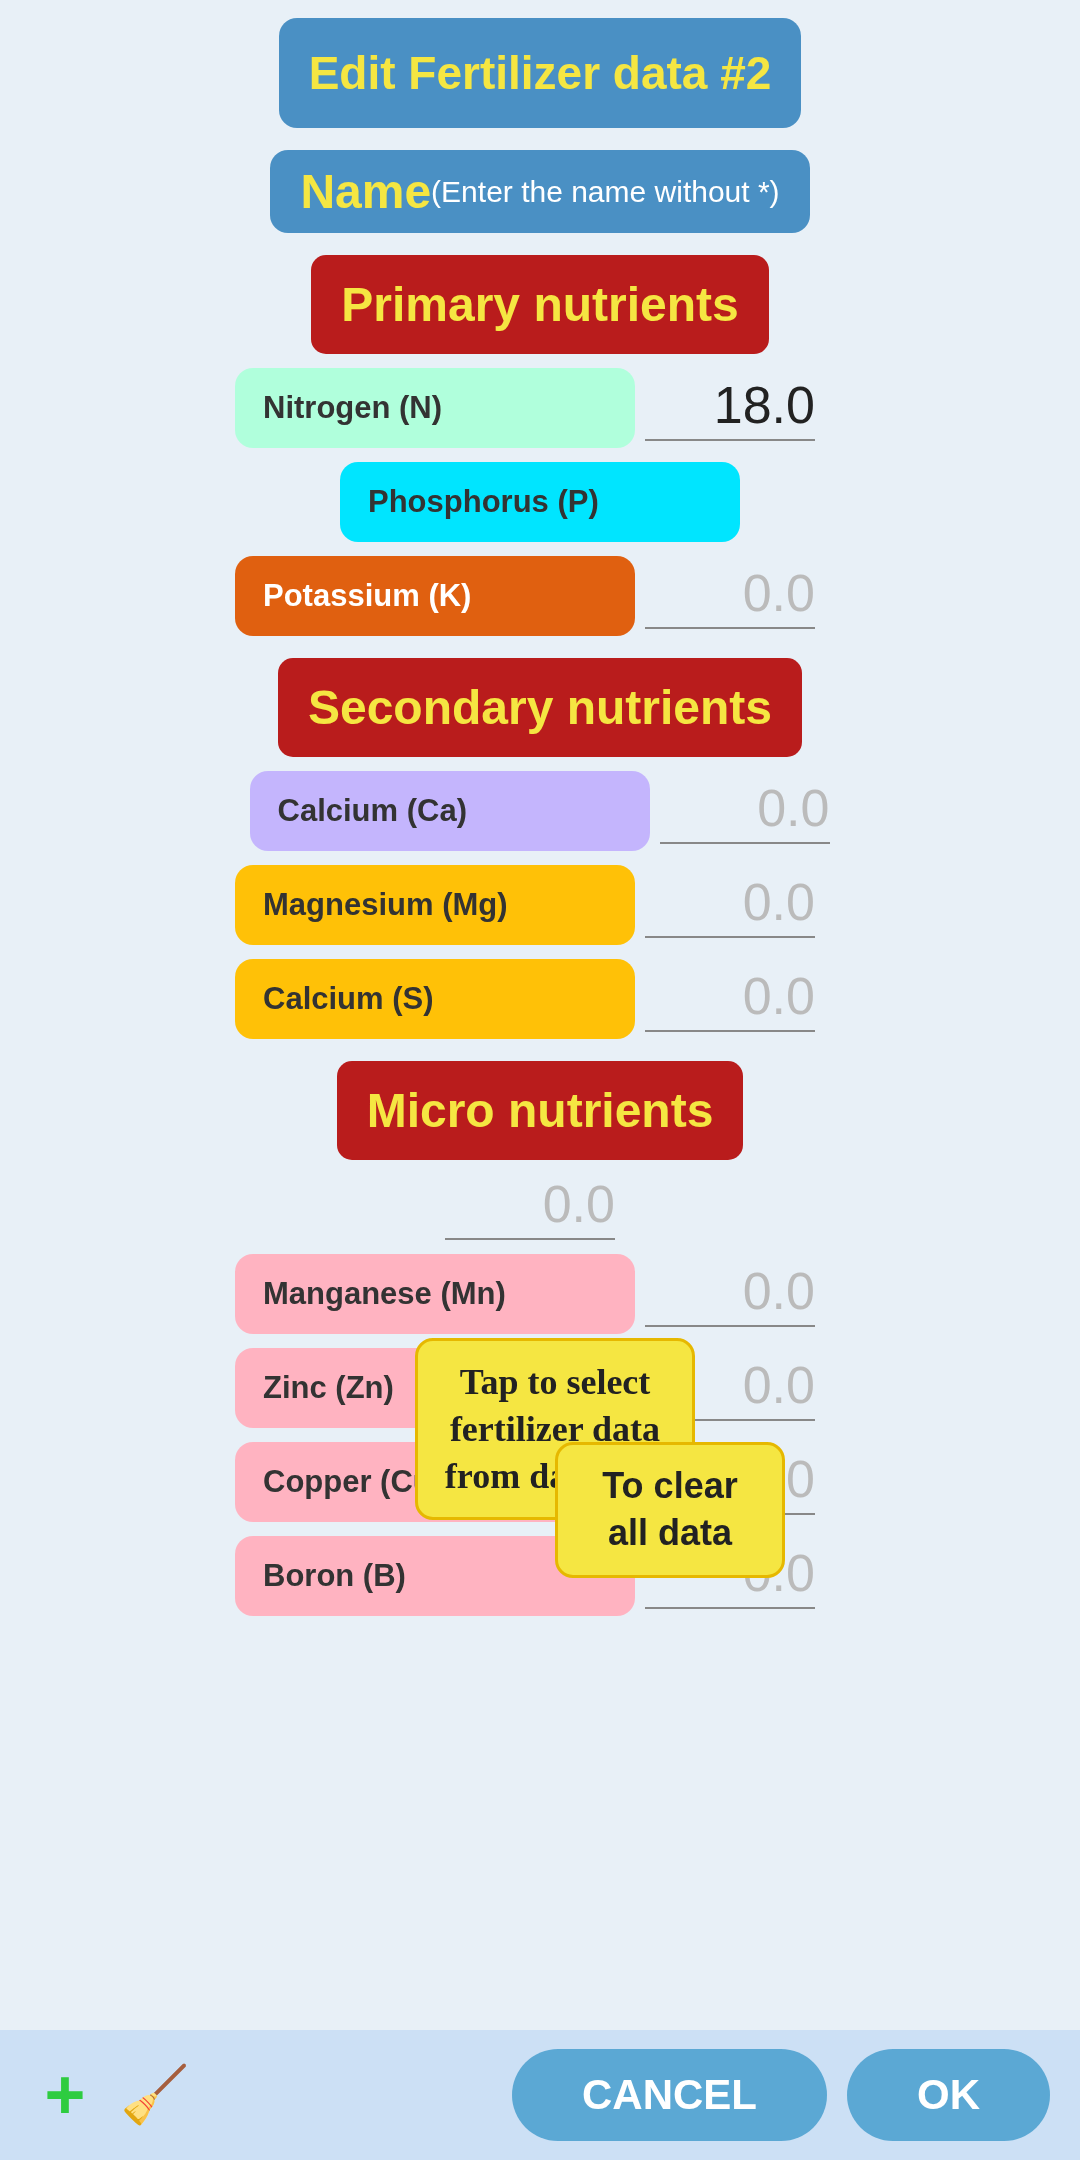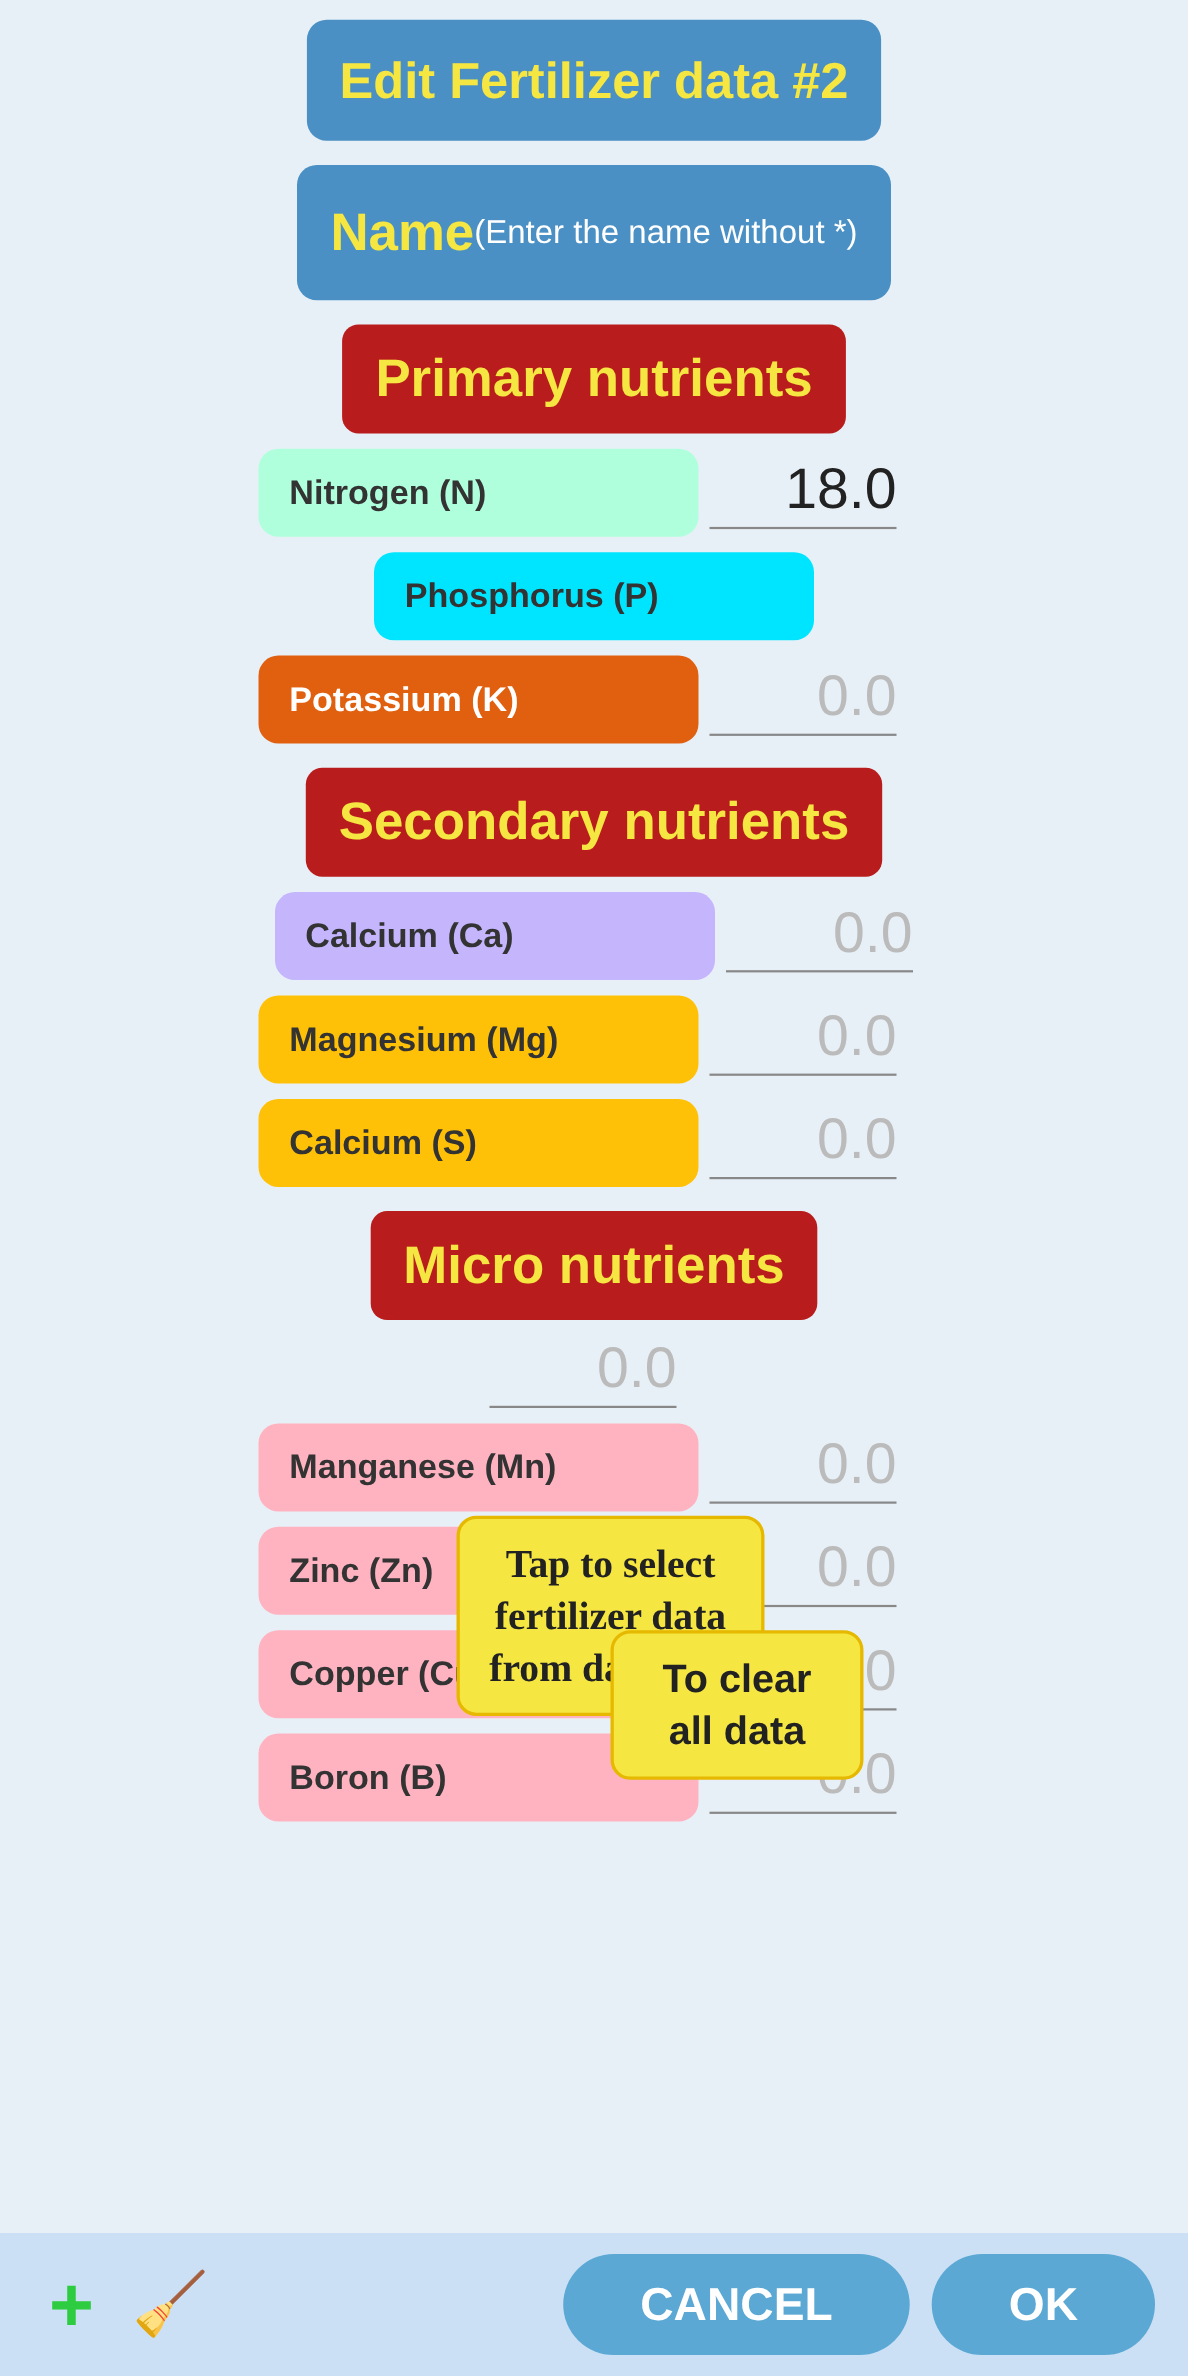--- a/index.html
+++ b/index.html
@@ -34,21 +34,21 @@
       color: #f5e642;
       font-size: 46px;
       font-weight: bold;
     }
 
     
     .name-section-header {
       background: #4a90c4;
       border-radius: 18px;
       margin: 22px 18px 0 18px;
-      padding: 34px 30px;
+      padding: 14px 30px;
       display: flex;
       justify-content: space-between;
       align-items: center;
     }
     .name-label {
       color: #f5e642;
       font-size: 48px;
       font-weight: bold;
     }
     .name-hint {

